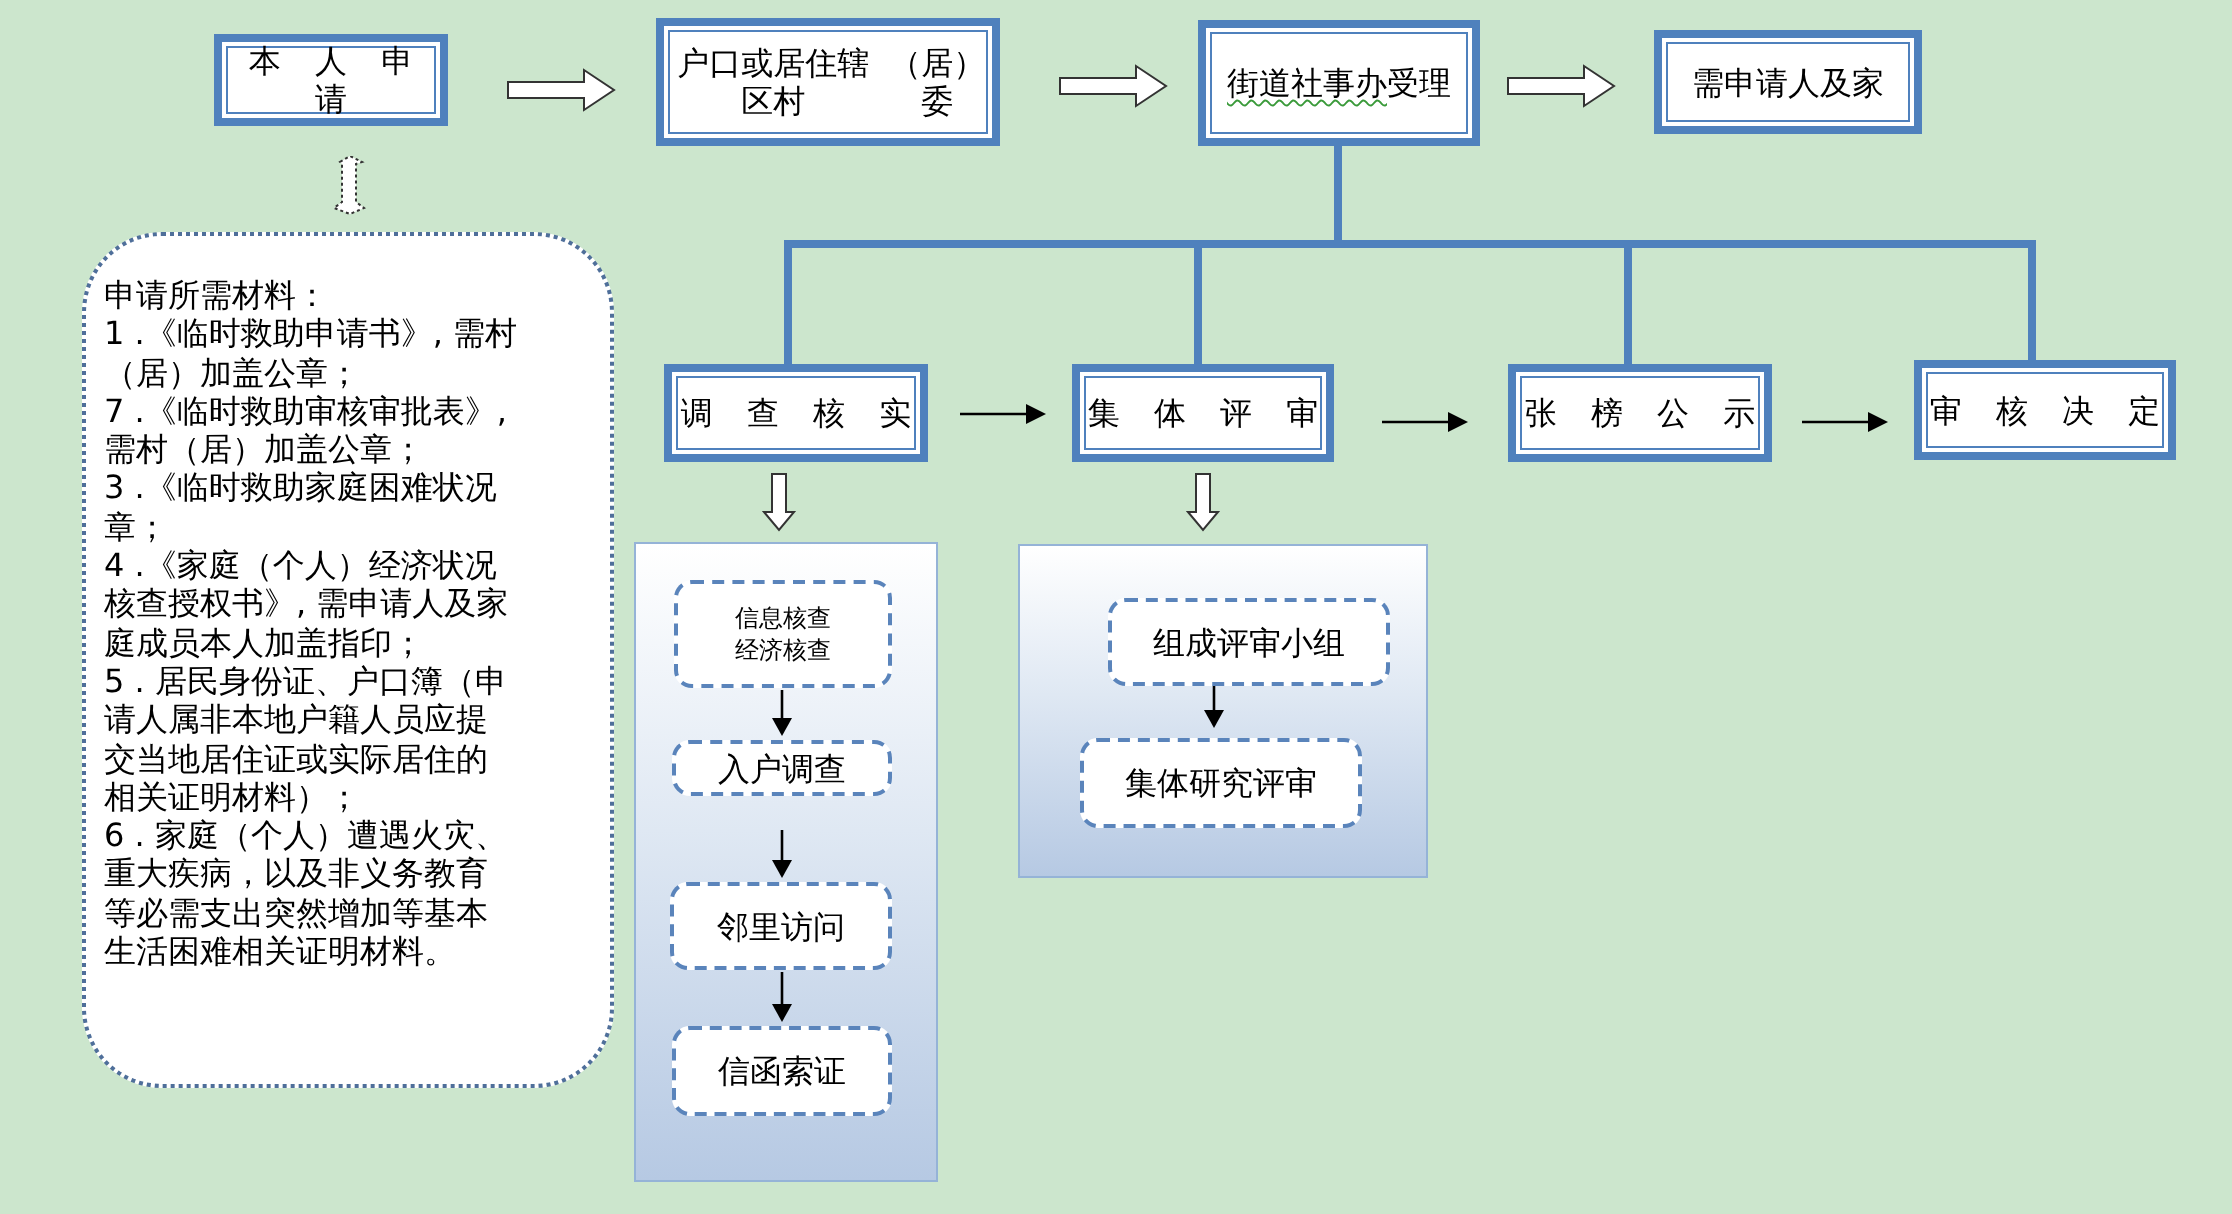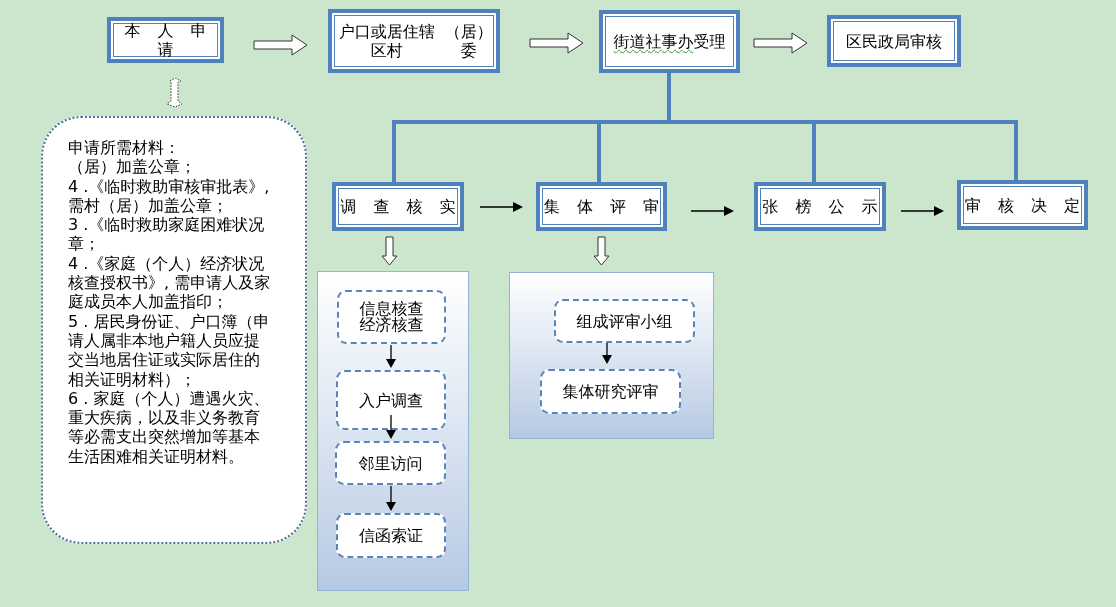--- a/index.html
+++ b/index.html
@@ -19,55 +19,55 @@
   }
   .node.spaced span { letter-spacing: 6px; margin-right: -6px; }
   .node span { display: block; }
   .bigarrow { position: absolute; }
   .conn { position: absolute; background: #4f81bd; }
   .smallarrow { position: absolute; }
   .materials {
     position: absolute; left: 41px; top: 116px; width: 266px; height: 428px;
     box-sizing: border-box; background: #fff;
     border: 2px dotted #4f6f9a; border-radius: 40px;
-    padding: 20px 14px 0 25px;
+    padding: 20px 14px 0 9px;
     font-size: 16px; line-height: 19.3px;
   }
   .materials div { white-space: pre-wrap; }
   .panel {
     position: absolute; box-sizing: border-box;
     border: 1px solid #95b3d7;
     background: linear-gradient(to bottom, #ffffff 0%, #dfe8f3 45%, #b6c9e3 100%);
   }
   .step {
     position: absolute; box-sizing: border-box;
     background: #fff;
     border: 2px dashed #5a84bb; border-radius: 9px;
     display: flex; flex-direction: column; align-items: center; justify-content: center;
     font-size: 16px; line-height: 19px; text-align: center;
   }
-  .step.small { font-size: 16px; line-height: 16px; }
+  .step.small { font-size: 12px; line-height: 16px; }
   .squiggle { text-decoration: underline wavy #3a9a3a; text-decoration-thickness: 1px; text-underline-offset: 2px; }
 </style>
 </head>
 <body>
 
 <div class="node spaced" style="left:107px;top:17px;width:117px;height:46px;">
   <span>本 人 申 请</span>
 </div>
 <div class="node" style="left:328px;top:9px;width:172px;height:64px;flex-direction:row;">
   <span>户口或居住辖区村</span>
   <span>（居）委</span>
 </div>
 <div class="node" style="left:599px;top:10px;width:141px;height:63px;flex-direction:row;">
   <span class="squiggle">街道社事办</span>
   <span>受理</span>
 </div>
 <div class="node" style="left:827px;top:15px;width:134px;height:52px;">
-  <span>区民政局审核</span>
+  <span>需申请人及家</span>
 </div>
 
 <svg class="bigarrow" style="left:253px;top:34px;" width="56" height="22" viewBox="0 0 56 22">
   <path d="M1 7 H39 V1 L54 11 L39 21 V15 H1 Z" fill="#fff" stroke="#333" stroke-width="1"></path>
 </svg>
 <svg class="bigarrow" style="left:529px;top:32px;" width="56" height="22" viewBox="0 0 56 22">
   <path d="M1 7 H39 V1 L54 11 L39 21 V15 H1 Z" fill="#fff" stroke="#333" stroke-width="1"></path>
 </svg>
 <svg class="bigarrow" style="left:753px;top:32px;" width="56" height="22" viewBox="0 0 56 22">
   <path d="M1 7 H39 V1 L54 11 L39 21 V15 H1 Z" fill="#fff" stroke="#333" stroke-width="1"></path>
@@ -112,22 +112,23 @@
 
 <svg class="bigarrow" style="left:381px;top:236px;" width="18" height="30" viewBox="0 0 18 30">
   <path d="M5 1 H12 V20 H16 L8.5 29 L1 20 H5 Z" fill="#fff" stroke="#333" stroke-width="1"></path>
 </svg>
 <svg class="bigarrow" style="left:593px;top:236px;" width="18" height="30" viewBox="0 0 18 30">
   <path d="M5 1 H12 V20 H16 L8.5 29 L1 20 H5 Z" fill="#fff" stroke="#333" stroke-width="1"></path>
 </svg>
 
 <div class="materials">
   <div>申请所需材料：</div>
+  <div>1 .《临时救助申请书》, 需村</div>
   <div>（居）加盖公章；</div>
-  <div>4 .《临时救助审核审批表》,</div>
+  <div>7 .《临时救助审核审批表》,</div>
   <div>需村（居）加盖公章；</div>
   <div>3 .《临时救助家庭困难状况</div>
   <div>章；</div>
   <div>4 .《家庭（个人）经济状况</div>
   <div>核查授权书》, 需申请人及家</div>
   <div>庭成员本人加盖指印；</div>
   <div>5 . 居民身份证、户口簿（申</div>
   <div>请人属非本地户籍人员应提</div>
   <div>交当地居住证或实际居住的</div>
   <div>相关证明材料）；</div>
@@ -135,21 +136,21 @@
   <div>重大疾病，以及非义务教育</div>
   <div>等必需支出突然增加等基本</div>
   <div>生活困难相关证明材料。</div>
 </div>
 
 <div class="panel" style="left:317px;top:271px;width:152px;height:320px;"></div>
 <div class="step small" style="left:337px;top:290px;width:109px;height:54px;">
   <span>信息核查</span>
   <span>经济核查</span>
 </div>
-<div class="step" style="left:336px;top:370px;width:110px;height:60px;">
+<div class="step" style="left:336px;top:370px;width:110px;height:28px;">
   <span>入户调查</span>
 </div>
 <div class="step" style="left:335px;top:441px;width:111px;height:44px;">
   <span>邻里访问</span>
 </div>
 <div class="step" style="left:336px;top:513px;width:110px;height:45px;">
   <span>信函索证</span>
 </div>
 <svg class="smallarrow" style="left:385px;top:345px;" width="12" height="24" viewBox="0 0 12 24">
   <line x1="6" y1="0" x2="6" y2="16" stroke="#000" stroke-width="1.3"></line>

